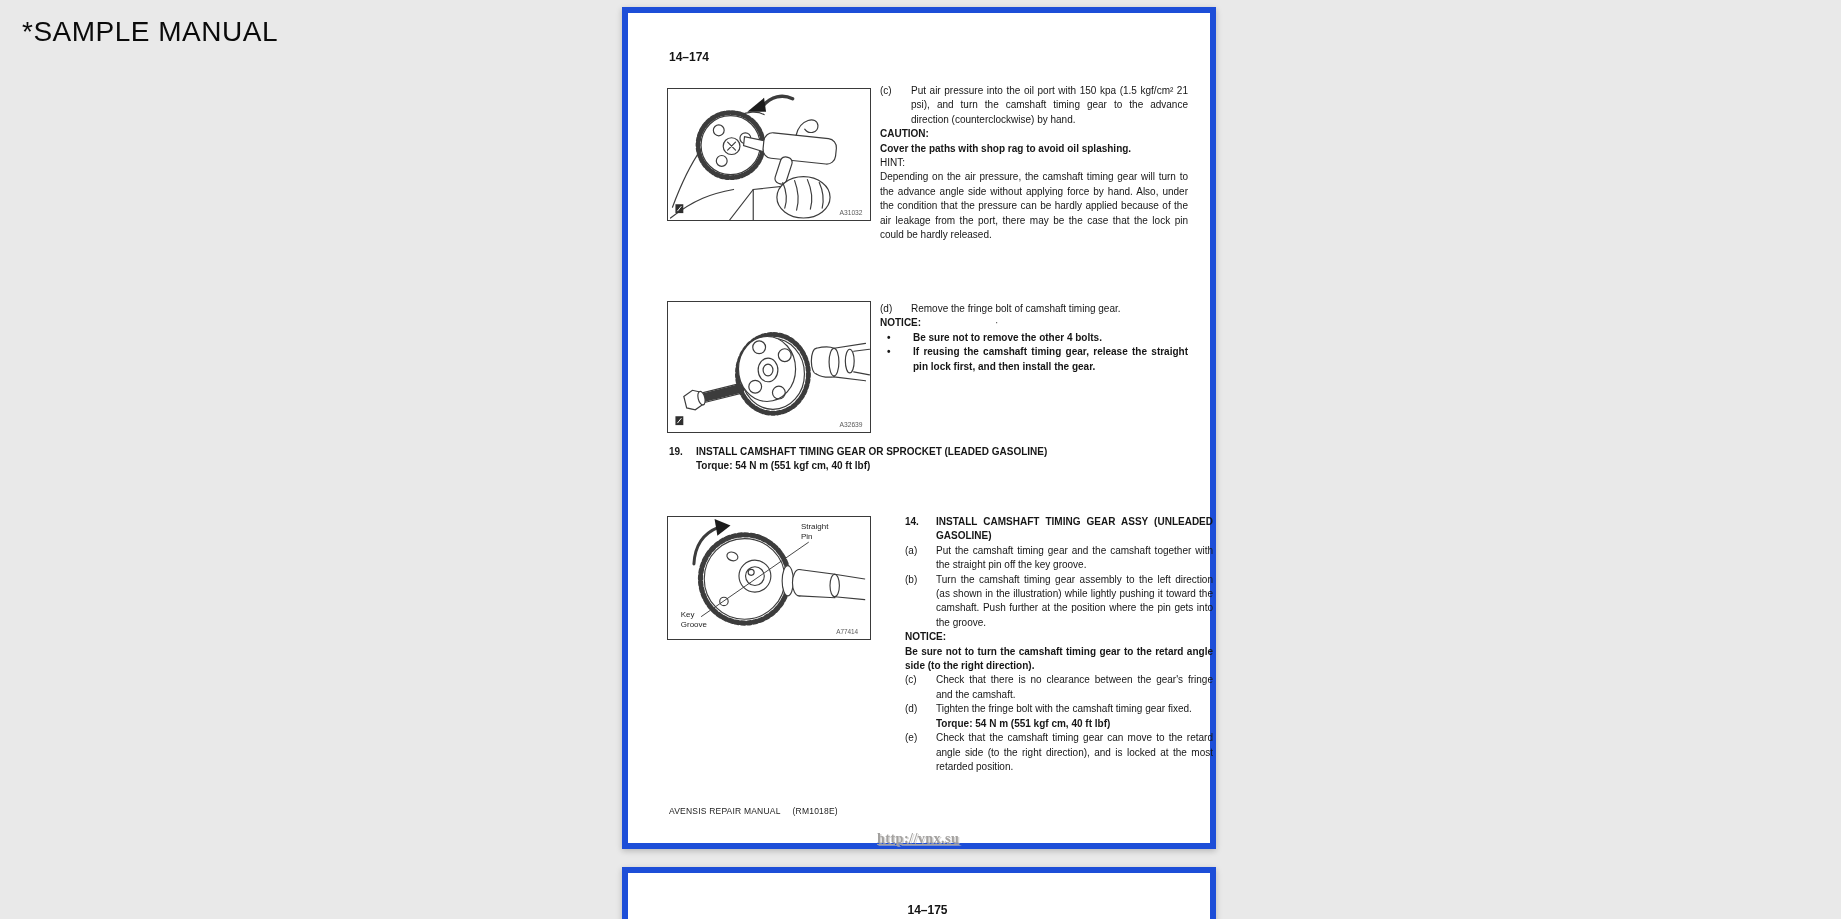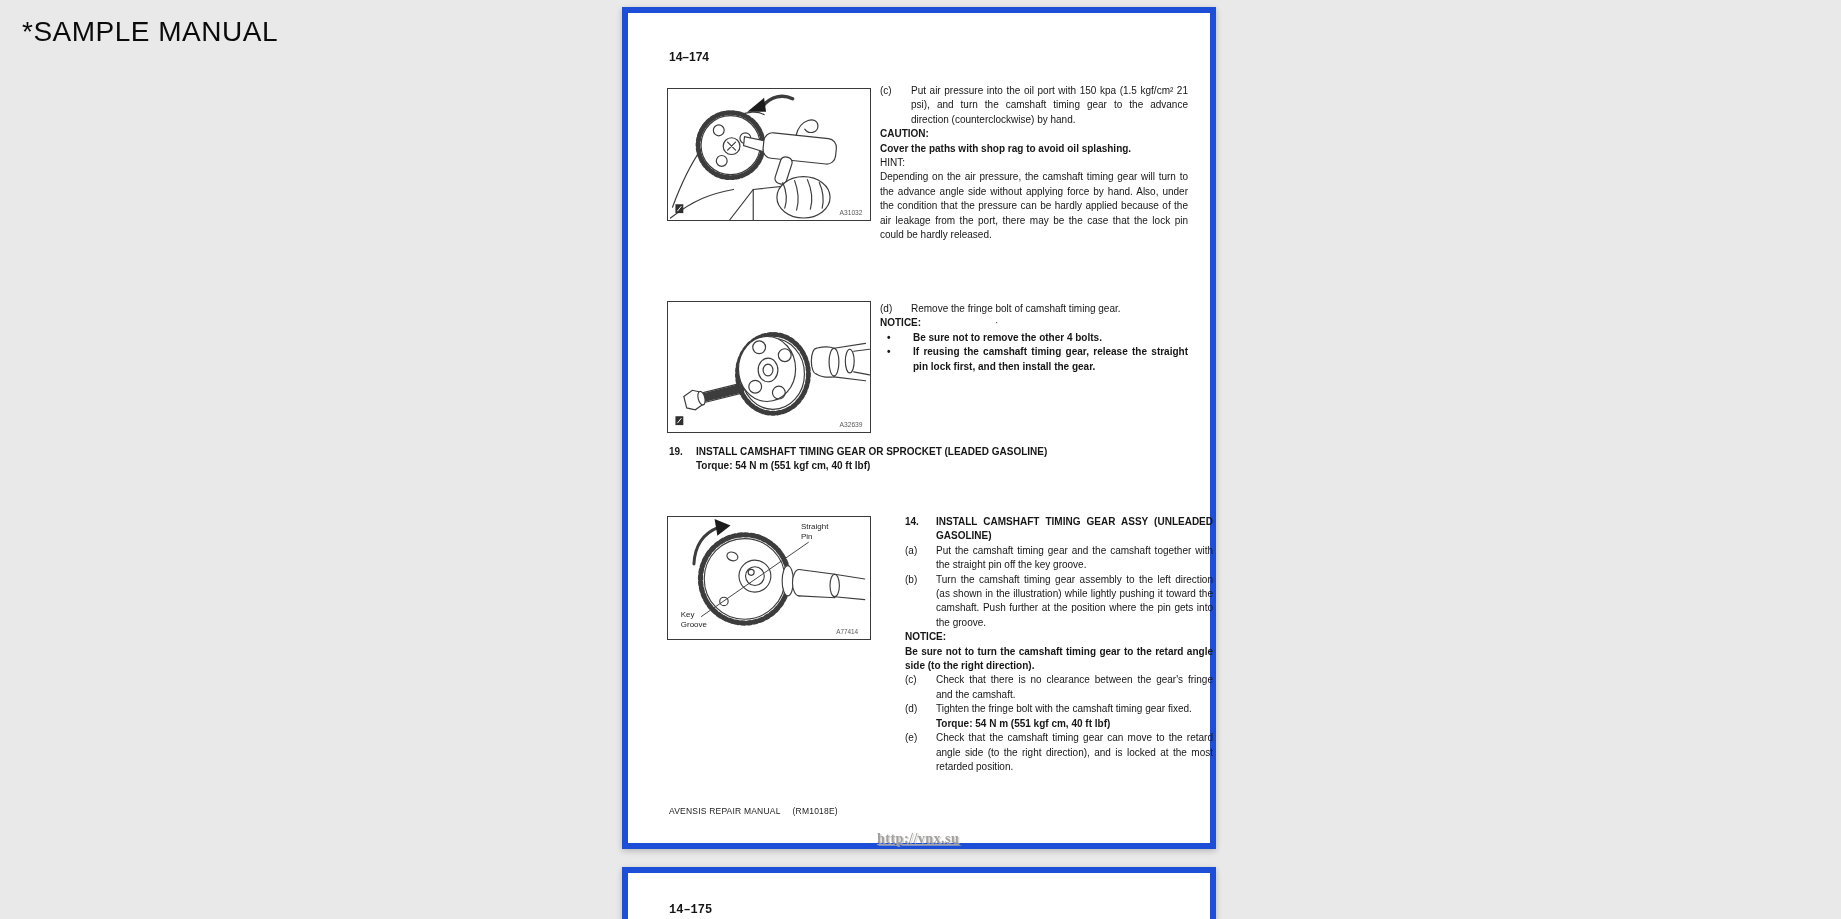--- a/index.html
+++ b/index.html
@@ -18,21 +18,21 @@
   .page{
     position:absolute;left:622px;width:594px;background:#ffffff;
     border:6px solid #1d4ed8;
     box-shadow:0 2px 6px rgba(0,0,0,.22);
     box-sizing:border-box;
   }
   .page1{top:7px;height:842px;}
   .page2{top:867px;height:90px;}
   .pagenum{position:absolute;font-size:12px;font-weight:bold;color:#141414;}
   .p1-num{left:41px;top:37px;}
-  .p2-num{left:41px;top:30px;width:517px;text-align:left;font-family:Liberation Mono, monospace;}
+  .p2-num{left:41px;top:30px;width:517px;text-align:center;}
   .hdr{
     position:absolute;left:41px;width:517px;text-align:center;
     font-size:9.5px;color:#151515;padding-bottom:3px;
     border-bottom:2.5px solid #1d1d1d;
   }
   .p1-hdr{top:54px;}
   .p2-hdr{top:48px;}
   .hdr .hb{font-weight:bold;letter-spacing:.2px;}
   .hdr .dash{margin:0 9px;color:#333;}
   .fig{

